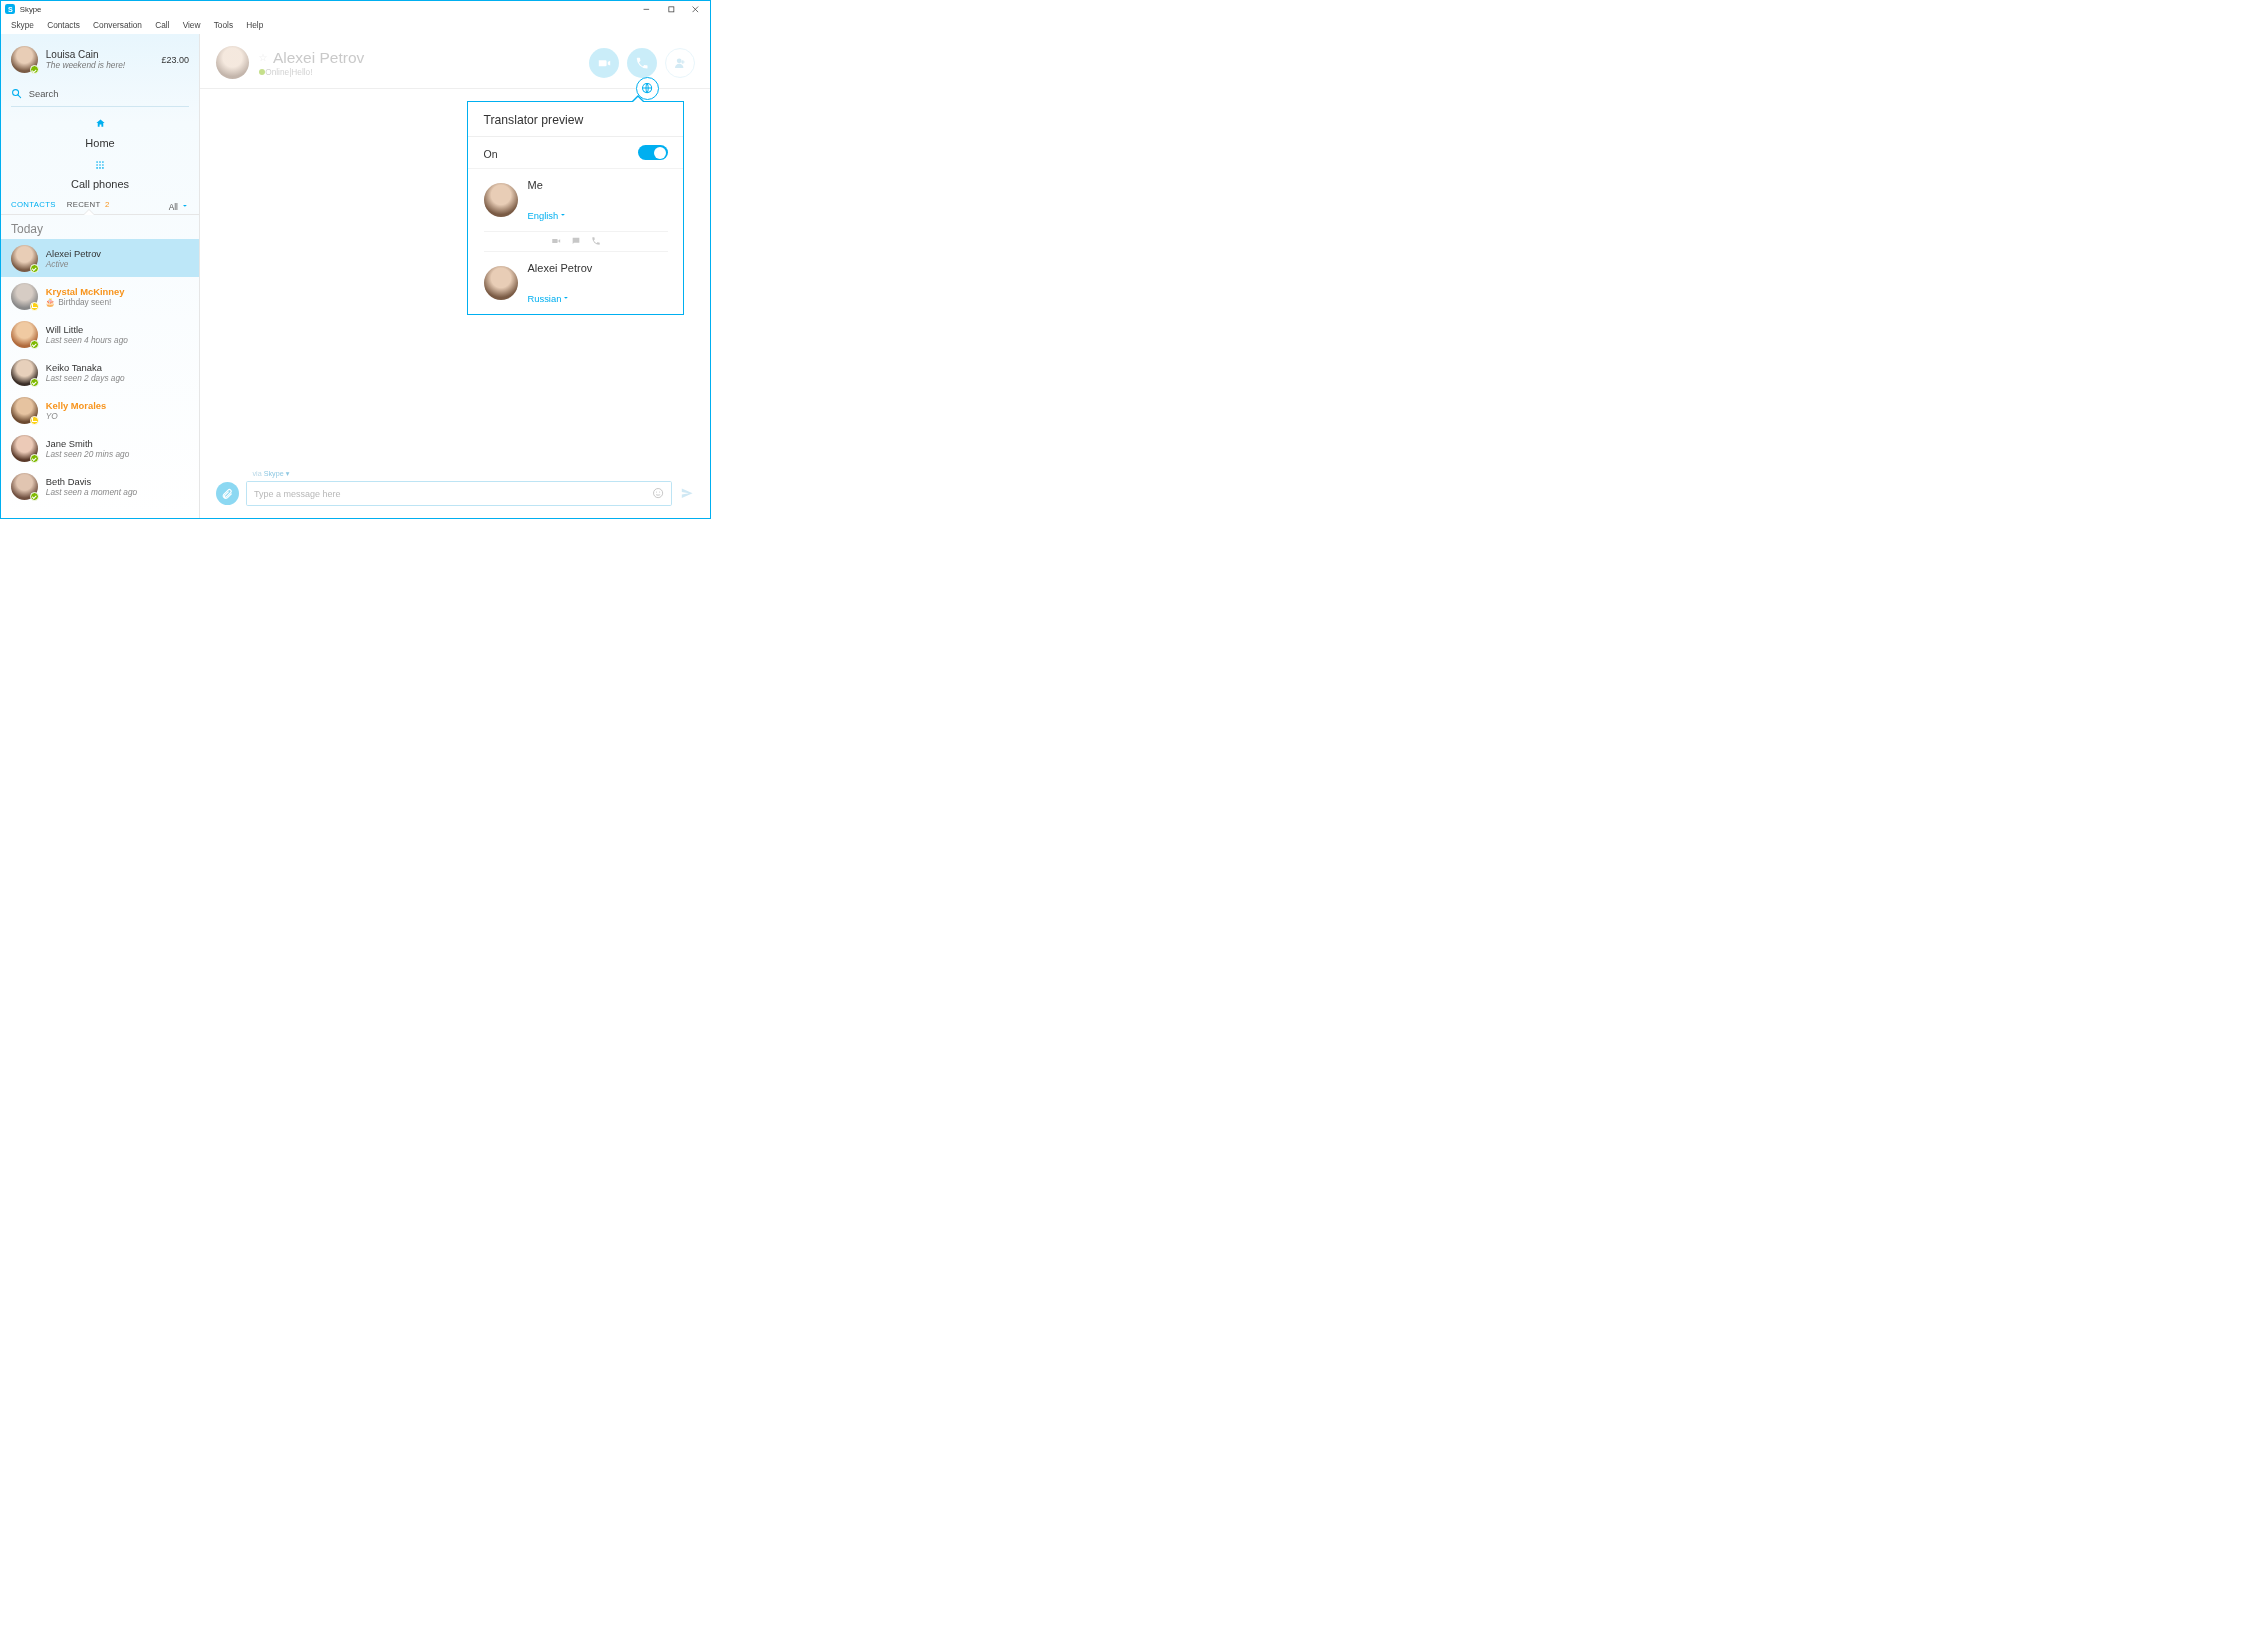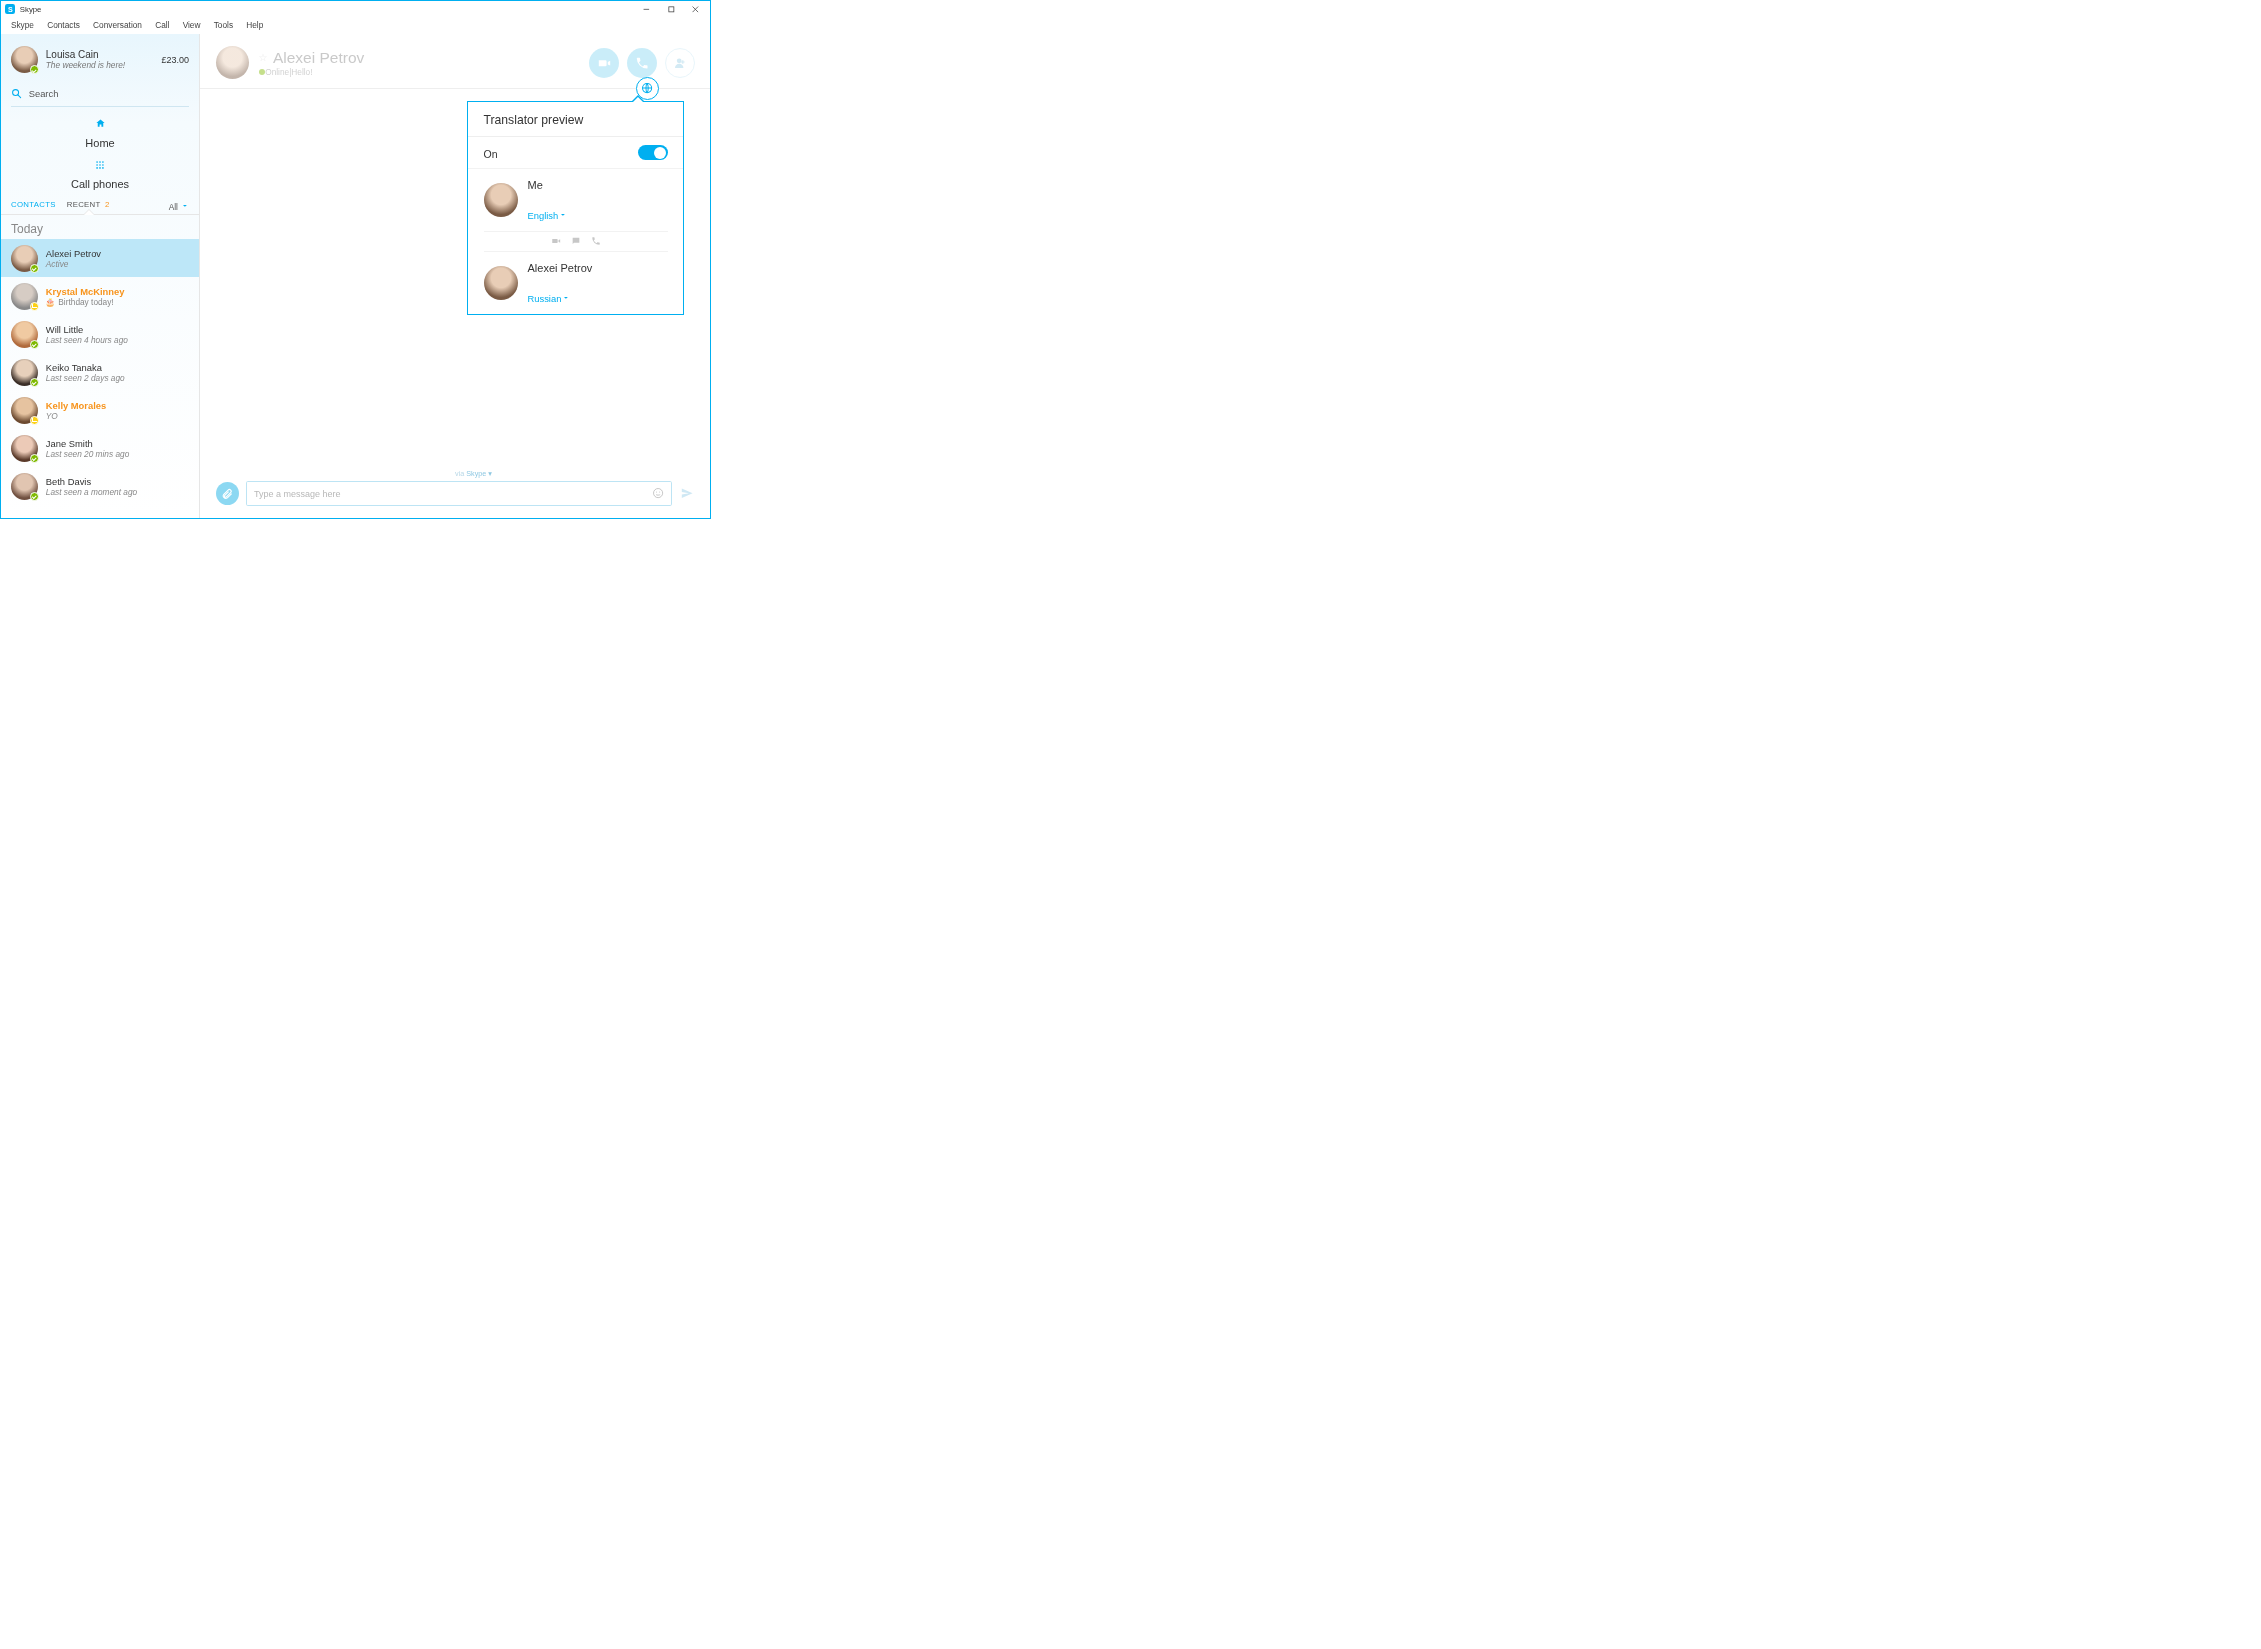--- a/index.html
+++ b/index.html
@@ -243,21 +243,20 @@
   .person-row .nm{ font-size:11px;color:#333;}
   .person-row .lang{ font-size:9.4px;color:#00aff0; display:flex;align-items:flex-end;gap:1px; margin-top:19px;}
   .mini-icons{ display:flex; justify-content:center; gap:10px; color:#c7c7c7; padding:3.3px 0 3.3px; border-top:0.6px solid #f2f2f2; border-bottom:0.6px solid #f2f2f2; margin:0 15.5px;}
   .mini-icons svg{width:10px;height:10px;fill:currentColor;}
   .chev{ display:inline-block; }
   .chev svg{width:7.8px;height:7.8px;fill:#00aff0;}
 
   
   .composer-wrap{
     padding: 0 15.5px 12.2px 15.5px;
-    text-align: center;
   }
   .via { font-size:7.2px; color:#b9d8e7; margin: 0 0 3.3px 37px;}
   .via .sk{ color:#8fc8e2;}
   .composer {
     display:flex; align-items:center; gap:7.8px;
   }
   .clip {
     width:23px;height:23px;border-radius:50%;background:#8cd8f2;
     display:flex;align-items:center;justify-content:center;color:#fff;flex-shrink:0;
   }
@@ -389,21 +388,21 @@
             <div class="ct-name">Alexei Petrov</div>
             <div class="ct-sub"><span>Active</span></div>
           </div>
         </div>
         <div class="contact">
           <div class="avatar sm tint-b">
             <div class="status-dot status-away"></div>
           </div>
           <div>
             <div class="ct-name hl">Krystal McKinney</div>
-            <div class="ct-sub noi"><span class="birthday-icon">🎂</span><span>Birthday today!</span></div>
+            <div class="ct-sub noi"><span class="birthday-icon">🎂</span><span>Birthday seen!</span></div>
           </div>
         </div>
         <div class="contact">
           <div class="avatar sm tint-c">
             <div class="status-dot status-online"></div>
           </div>
           <div>
             <div class="ct-name">Will Little</div>
             <div class="ct-sub"><span>Last seen 4 hours ago</span></div>
           </div>

